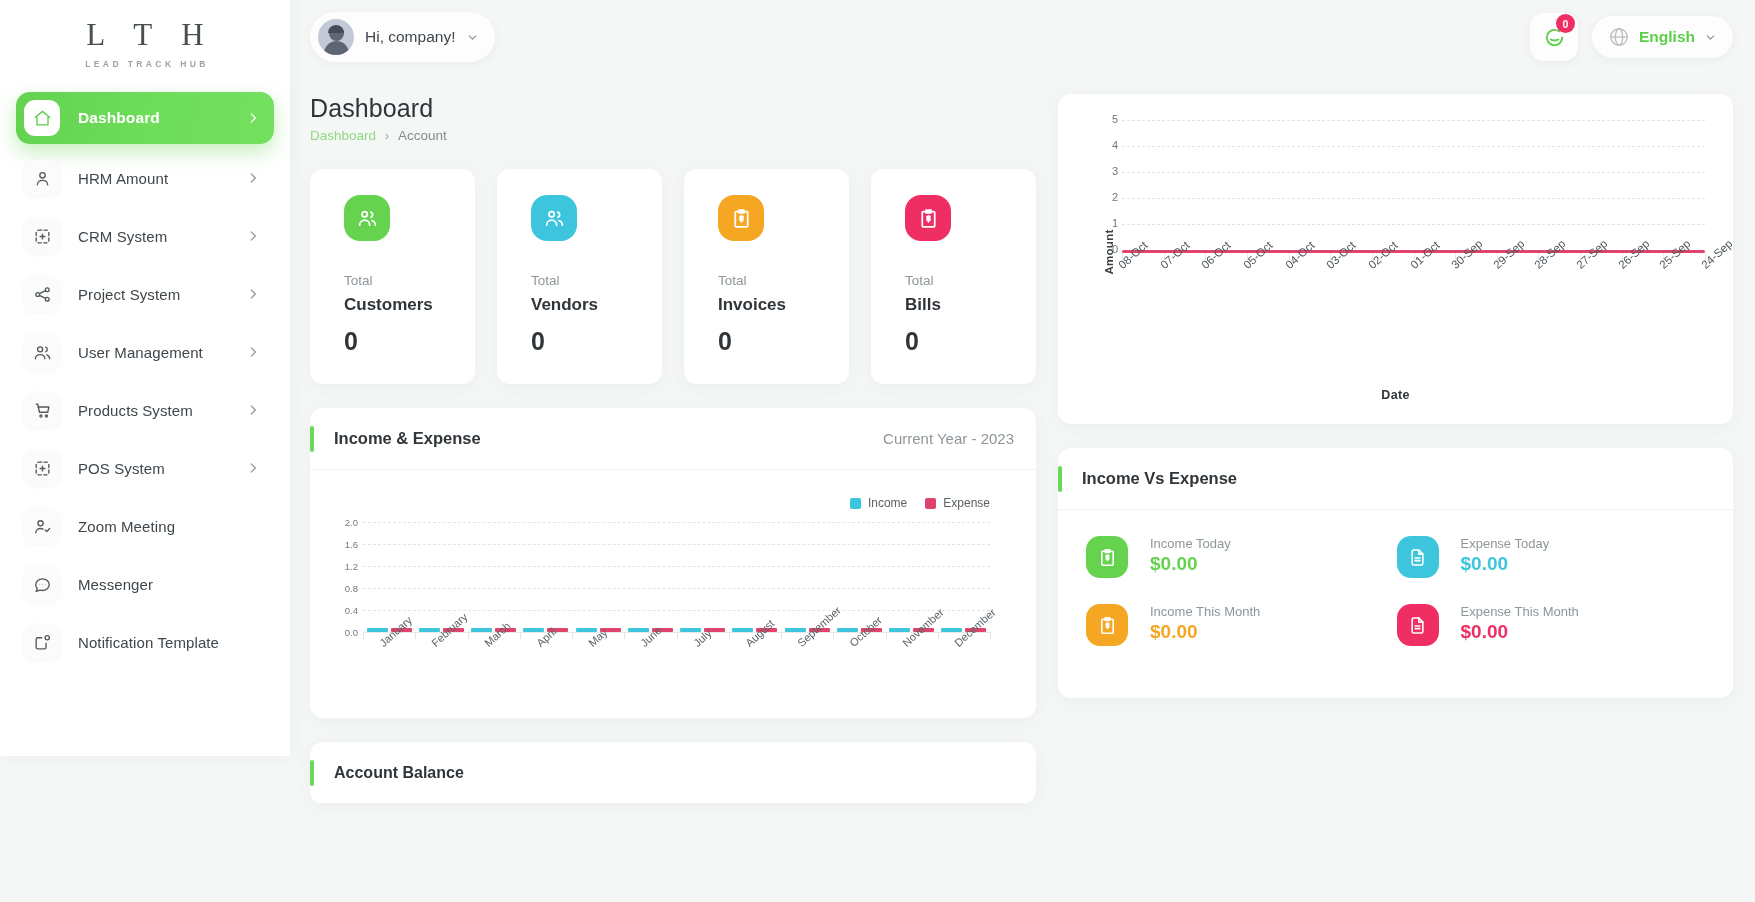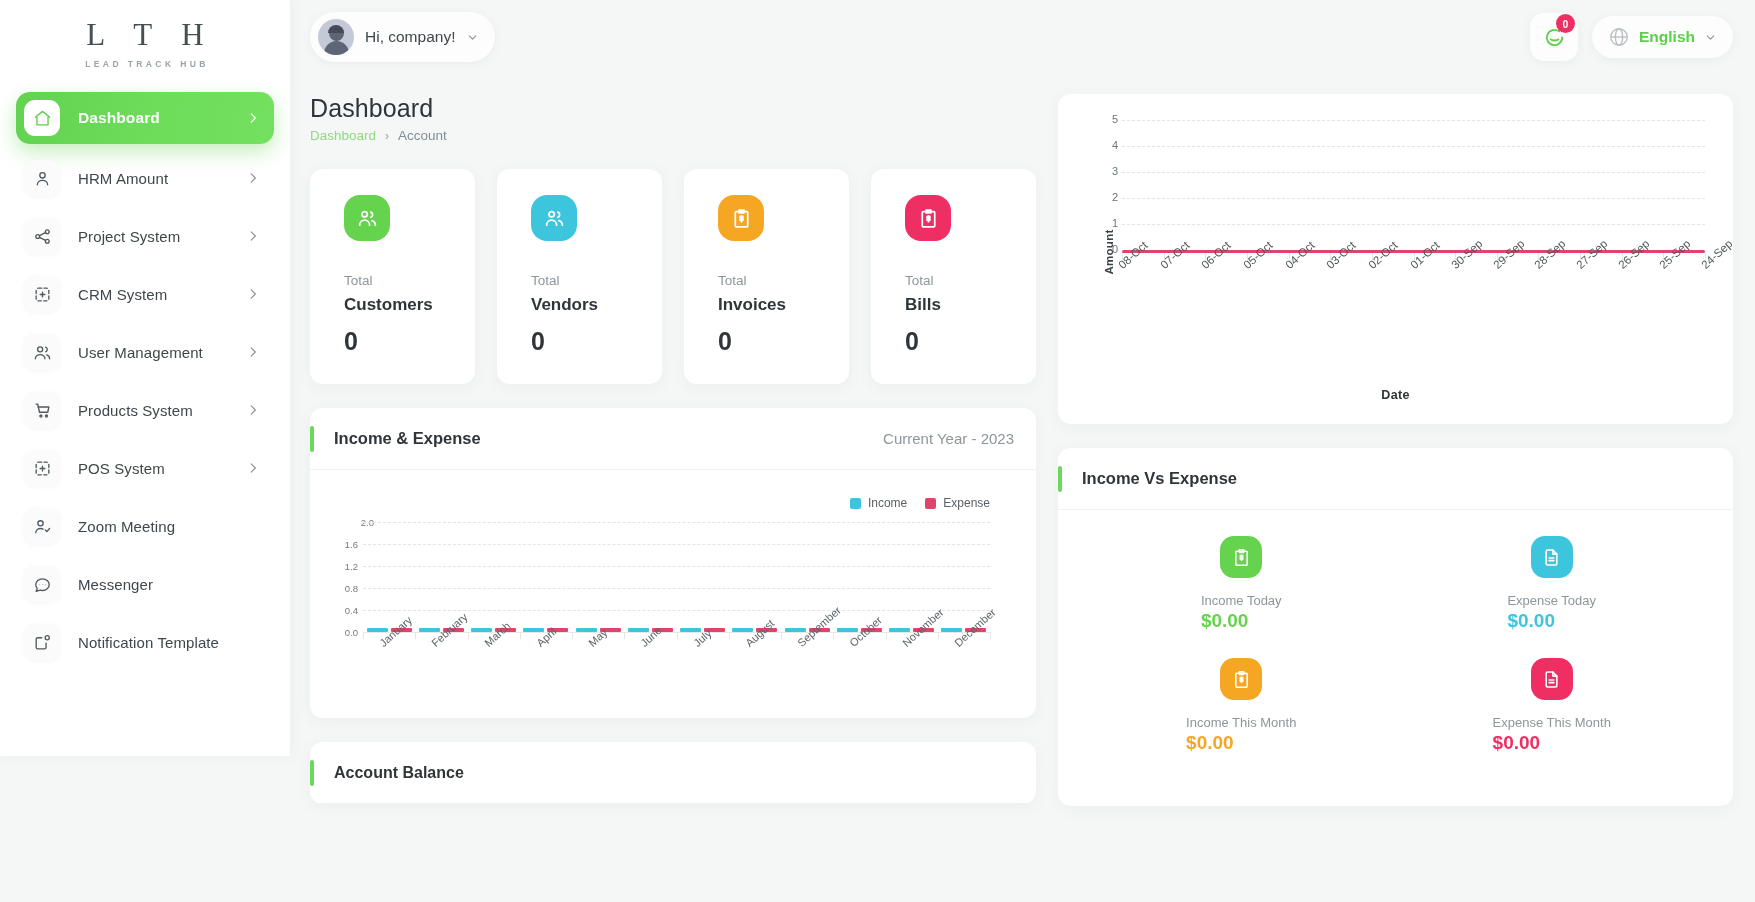--- a/index.html
+++ b/index.html
@@ -172,21 +172,21 @@
     position:absolute;top:168px;font-size:11.5px;color:#4f575c;white-space:nowrap;
     transform:rotate(-42deg);transform-origin:left top;
   }
   .cf-xtitle{
     position:absolute;bottom:22px;left:0;right:0;text-align:center;
     font-size:12.5px;font-weight:bold;color:#2f3539;letter-spacing:.3px;
   }
 
   
   .ive-body{padding:26px 26px 26px 28px;display:flex;flex-wrap:wrap;}
-  .ive-cell{width:50%;display:flex;align-items:center;gap:15px;margin-bottom:26px;flex-direction:column;}
+  .ive-cell{width:50%;display:flex;align-items:flex-start;gap:22px;margin-bottom:26px;}
   .ive-cell .tico{width:42px;height:42px;border-radius:14px;flex:none;
     display:flex;align-items:center;justify-content:center;}
   .ive-cell .tico svg{width:21px;height:21px;stroke:#fff;fill:none;stroke-width:1.8;
     stroke-linecap:round;stroke-linejoin:round;}
   .ive-cell .tlab{font-size:13px;color:#8d969b;}
   .ive-cell .tval{font-size:19px;font-weight:bold;margin-top:2px;}
 
   .ab-head .ctitle{font-size:16px;}
 </style>
 </head>
@@ -220,39 +220,39 @@
             </svg>
           </span>
           <span class="lbl">HRM Amount</span>
           <svg class="chev" viewBox="0 0 24 24">
             <polyline points="9 5 16 12 9 19"></polyline>
           </svg>
         </div>
         <div class="nav-item">
           <span class="ico">
             <svg class="" viewBox="0 0 24 24">
+              <rect x="4" y="4" width="16" height="16" rx="3" stroke-dasharray="4 3"></rect>
+              <path d="M12 9v6M9 12h6"></path>
+            </svg>
+          </span>
+          <span class="lbl">CRM System</span>
+          <svg class="chev" viewBox="0 0 24 24">
+            <polyline points="9 5 16 12 9 19"></polyline>
+          </svg>
+        </div>
+        <div class="nav-item">
+          <span class="ico">
+            <svg class="" viewBox="0 0 24 24">
               <circle cx="18" cy="6" r="2.4"></circle>
               <circle cx="6" cy="12" r="2.4"></circle>
               <circle cx="18" cy="18" r="2.4"></circle>
               <path d="M8.2 10.9 15.8 7.1M8.2 13.1l7.6 3.8"></path>
             </svg>
           </span>
           <span class="lbl">Project System</span>
-          <svg class="chev" viewBox="0 0 24 24">
-            <polyline points="9 5 16 12 9 19"></polyline>
-          </svg>
-        </div>
-        <div class="nav-item">
-          <span class="ico">
-            <svg class="" viewBox="0 0 24 24">
-              <rect x="4" y="4" width="16" height="16" rx="3" stroke-dasharray="4 3"></rect>
-              <path d="M12 9v6M9 12h6"></path>
-            </svg>
-          </span>
-          <span class="lbl">CRM System</span>
           <svg class="chev" viewBox="0 0 24 24">
             <polyline points="9 5 16 12 9 19"></polyline>
           </svg>
         </div>
         <div class="nav-item">
           <span class="ico">
             <svg class="" viewBox="0 0 24 24">
               <circle cx="9" cy="8" r="3.2"></circle>
               <path d="M3 20c0-3.2 2.7-5.4 6-5.4s6 2.2 6 5.4"></path>
               <path d="M16 5.2a3.2 3.2 0 0 1 0 6"></path>
@@ -437,21 +437,21 @@
                 <span class="lg">
                   <span class="sw" style="background:#3dc5dd"></span>
                   <span>Income</span>
                 </span>
                 <span class="lg">
                   <span class="sw" style="background:#e0436b"></span>
                   <span>Expense</span>
                 </span>
               </div>
             <div class="plot" id="ie-plot">
-                <div class="ytick" style="left:38px;top:-5px">2.0</div>
+                <div class="ytick" style="left:22px;top:-5px">2.0</div>
                 <div class="gl" style="top:0px"></div>
                 <div class="ytick" style="left:22px;top:17px">1.6</div>
                 <div class="gl" style="top:22px"></div>
                 <div class="ytick" style="left:22px;top:39px">1.2</div>
                 <div class="gl" style="top:44px"></div>
                 <div class="ytick" style="left:22px;top:61px">0.8</div>
                 <div class="gl" style="top:66px"></div>
                 <div class="ytick" style="left:22px;top:83px">0.4</div>
                 <div class="gl" style="top:88px"></div>
                 <div class="ytick" style="left:22px;top:105px">0.0</div>

